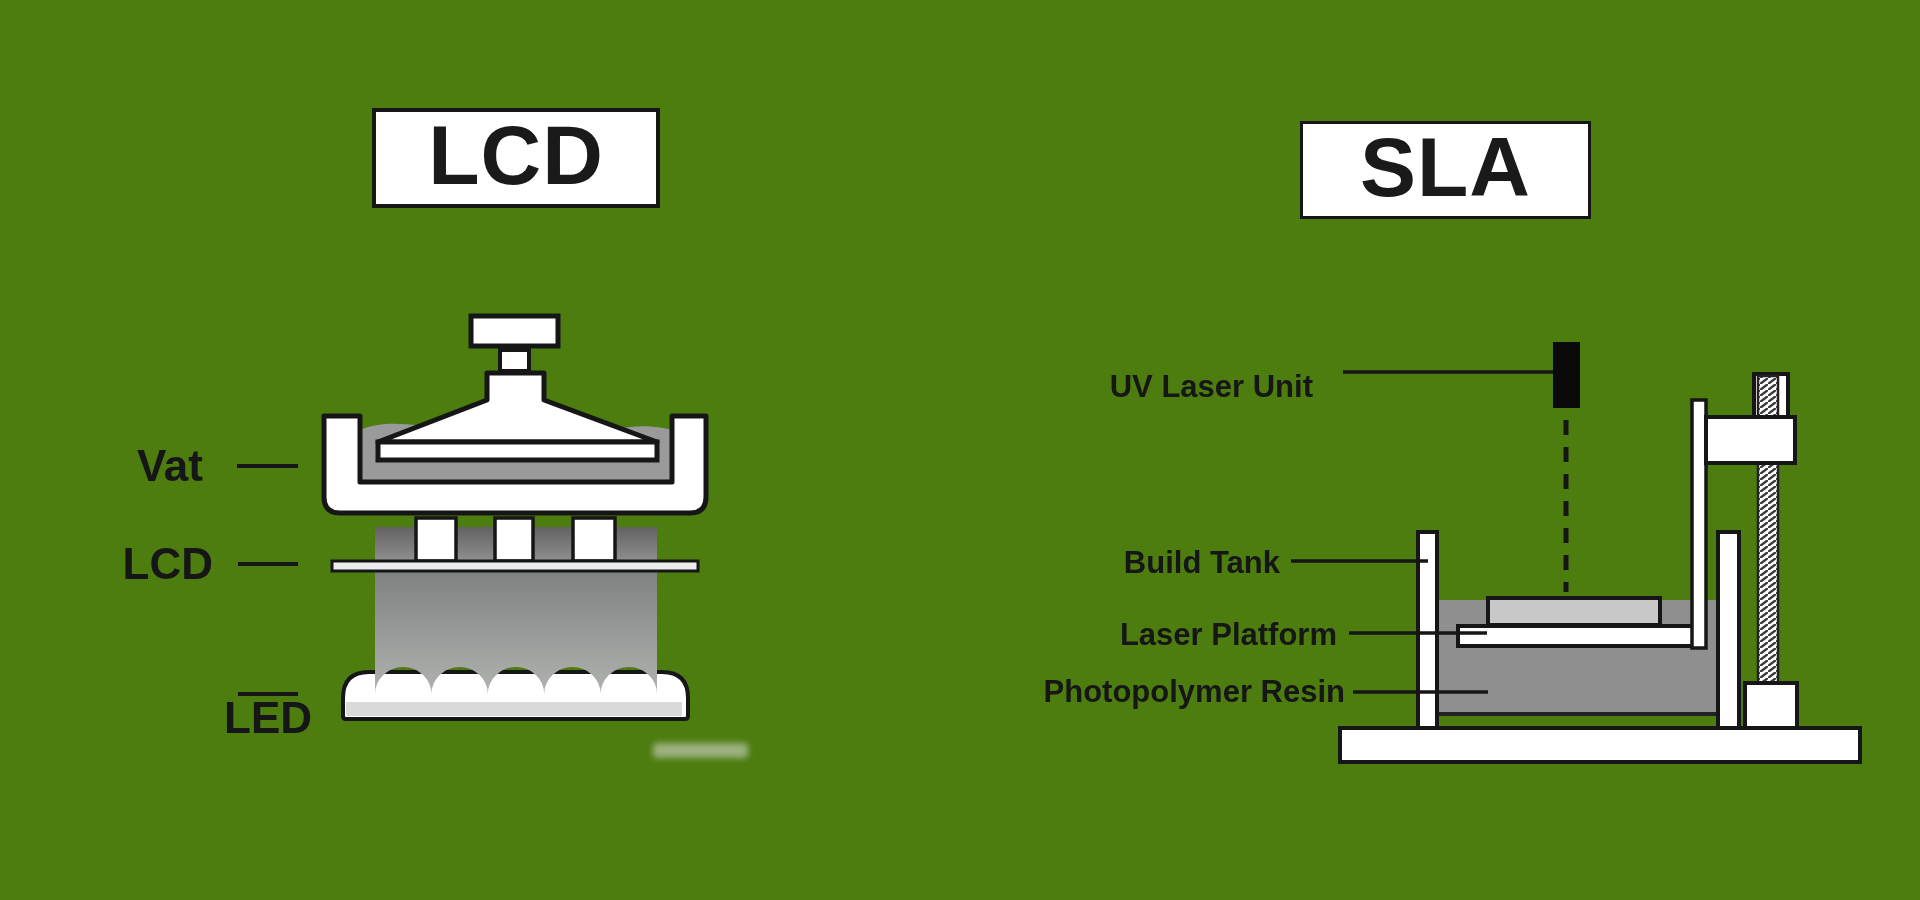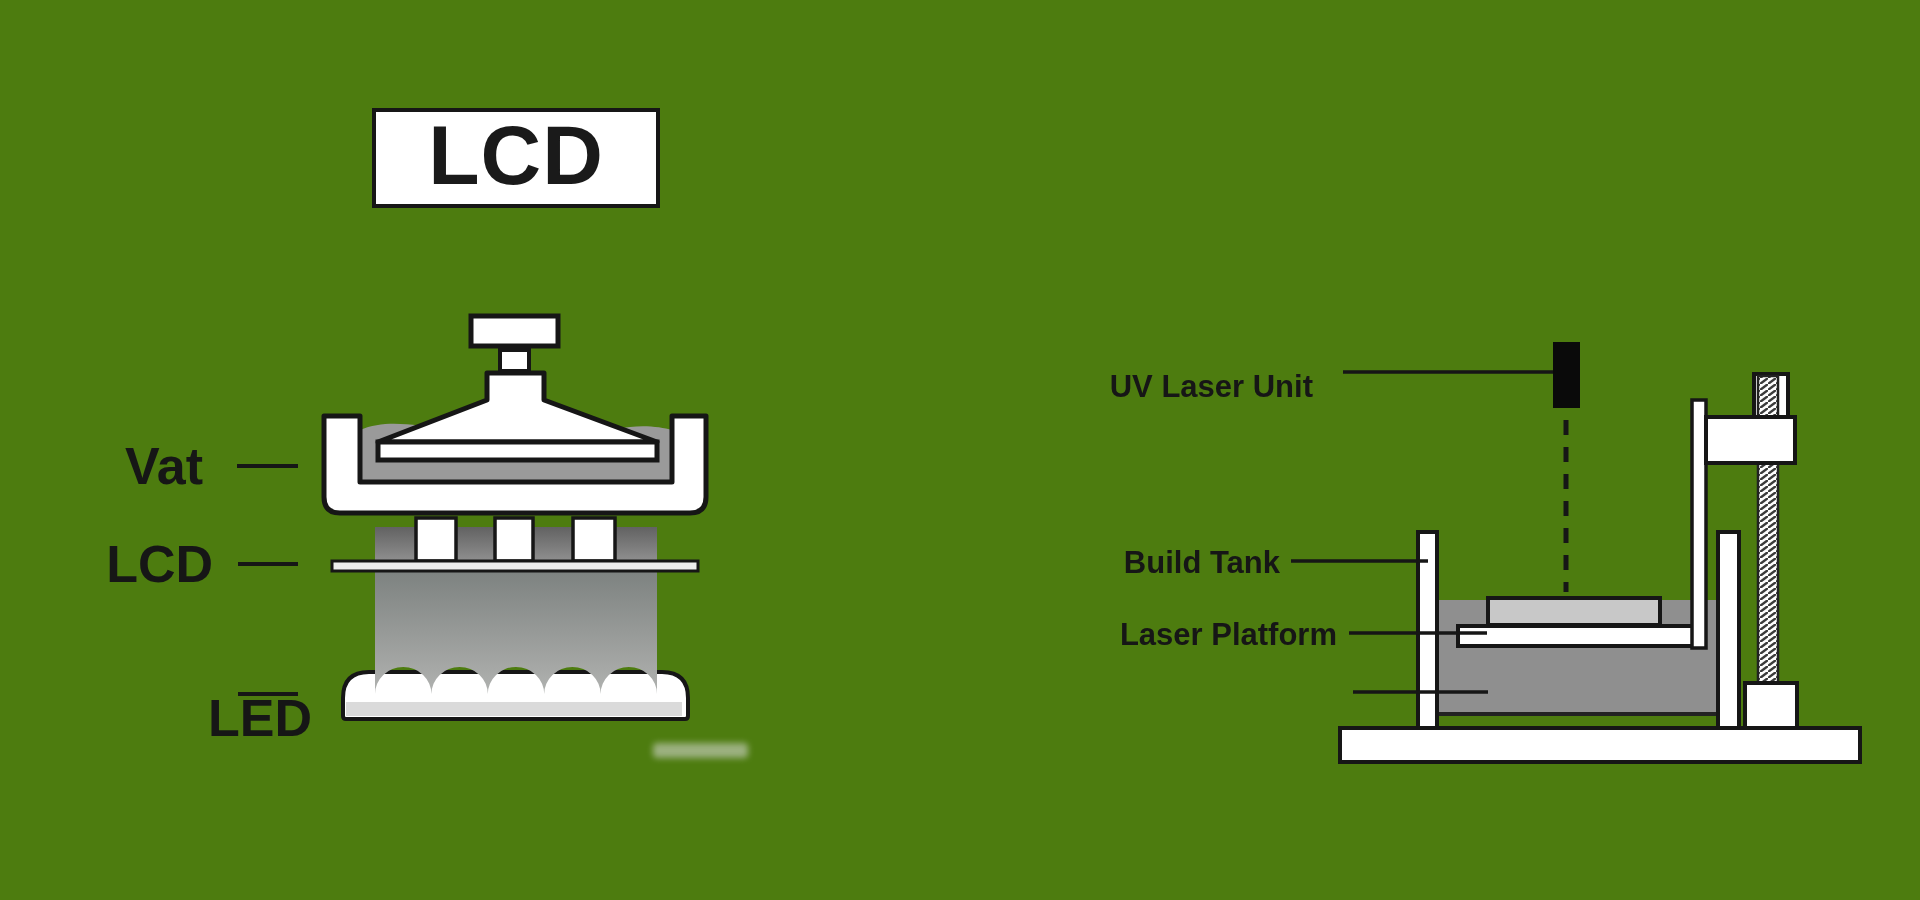--- a/index.html
+++ b/index.html
@@ -10,21 +10,21 @@
   .diagram-svg{position:absolute;left:0;top:0;width:1920px;height:900px;}
   .title-box{
     position:absolute;display:flex;align-items:center;justify-content:center;
     background:#fff;border:4px solid #161616;box-sizing:border-box;
     font-size:84px;font-weight:600;letter-spacing:1px;line-height:1;padding-bottom:6px;
   }
   .part-label{
     position:absolute;font-weight:bold;white-space:nowrap;color:#161616;
     transform:translateY(-50%);line-height:1;
   }
-  .label-lg{font-size:52px;}
+  .label-lg{font-size:44px;}
   .label-md{font-size:31px;}
   .watermark{
     position:absolute;left:653px;top:743px;width:95px;height:15px;border-radius:4px;
     background:#dcdcdc;filter:blur(3px);opacity:.55;
   }
 </style>
 </head>
 <body>
 
 <div class="canvas">
@@ -108,23 +108,27 @@
       <line x1="1343" y1="372" x2="1553" y2="372" stroke="#161616" stroke-width="3.5"></line>
       <line x1="1291" y1="561" x2="1428" y2="561" stroke="#161616" stroke-width="3.5"></line>
       <line x1="1349" y1="633" x2="1487" y2="633" stroke="#161616" stroke-width="3.5"></line>
       <line x1="1353" y1="692" x2="1488" y2="692" stroke="#161616" stroke-width="3.5"></line>
     </g>
   </svg>
 
   <div class="title-box" style="left:372px;top:108px;width:288px;height:100px;">
     <span>LCD</span>
   </div>
+  <div class="title-box" style="left:1300px;top:121px;width:291px;height:98px;border-width:3px;">
+    <span>SLA</span>
+  </div>
 
   <div class="part-label label-lg" style="right:1717px;top:466px;">Vat</div>
   <div class="part-label label-lg" style="right:1707px;top:564px;">LCD</div>
   <div class="part-label label-lg" style="right:1608px;top:694px;margin-top:24px;">LED</div>
 
   <div class="part-label label-md" style="right:607px;top:386px;">UV Laser Unit</div>
   <div class="part-label label-md" style="right:640px;top:562px;">Build Tank</div>
   <div class="part-label label-md" style="right:583px;top:634px;">Laser Platform</div>
+  <div class="part-label label-md" style="right:575px;top:691px;">Photopolymer Resin</div>
 
   <div class="watermark"></div>
 </div>
 
 </body></html>

